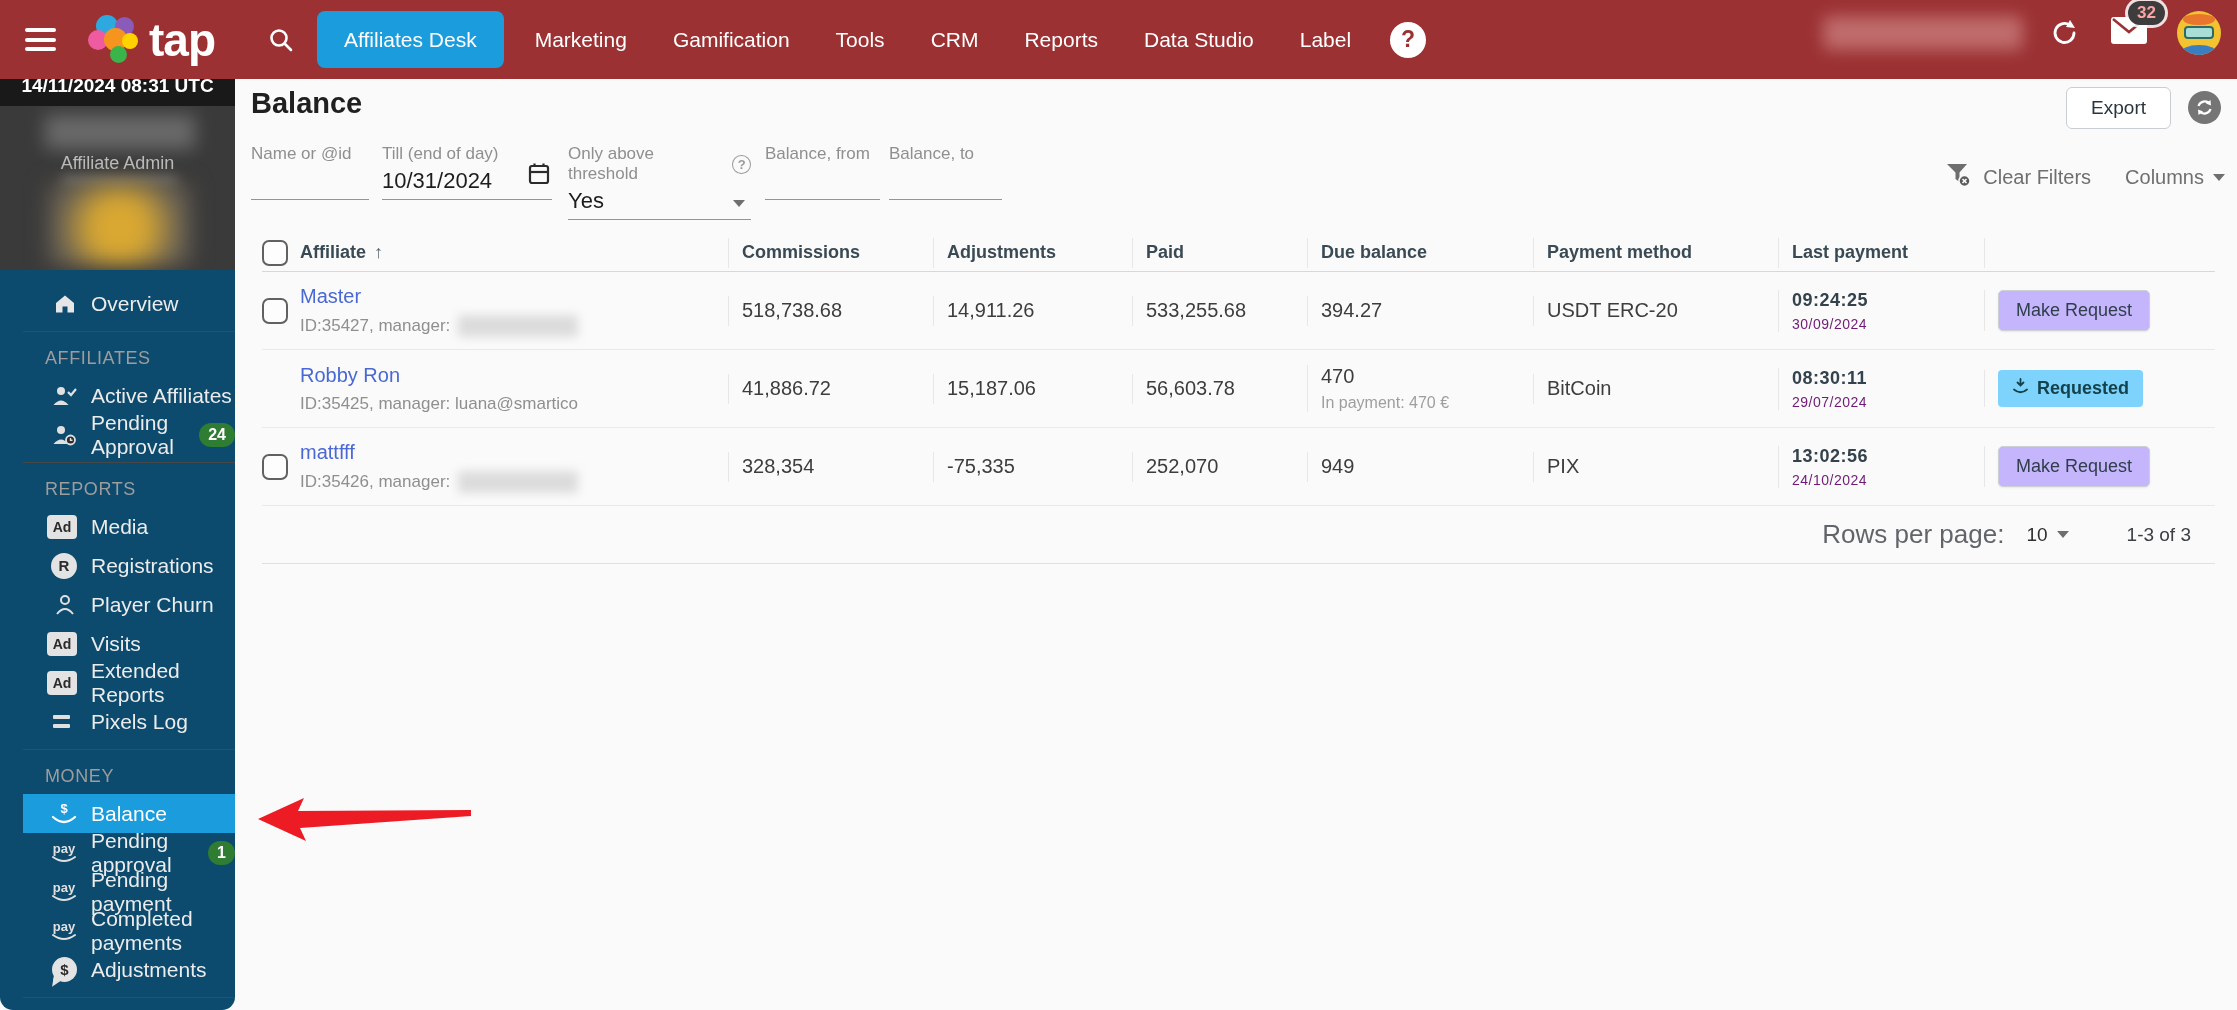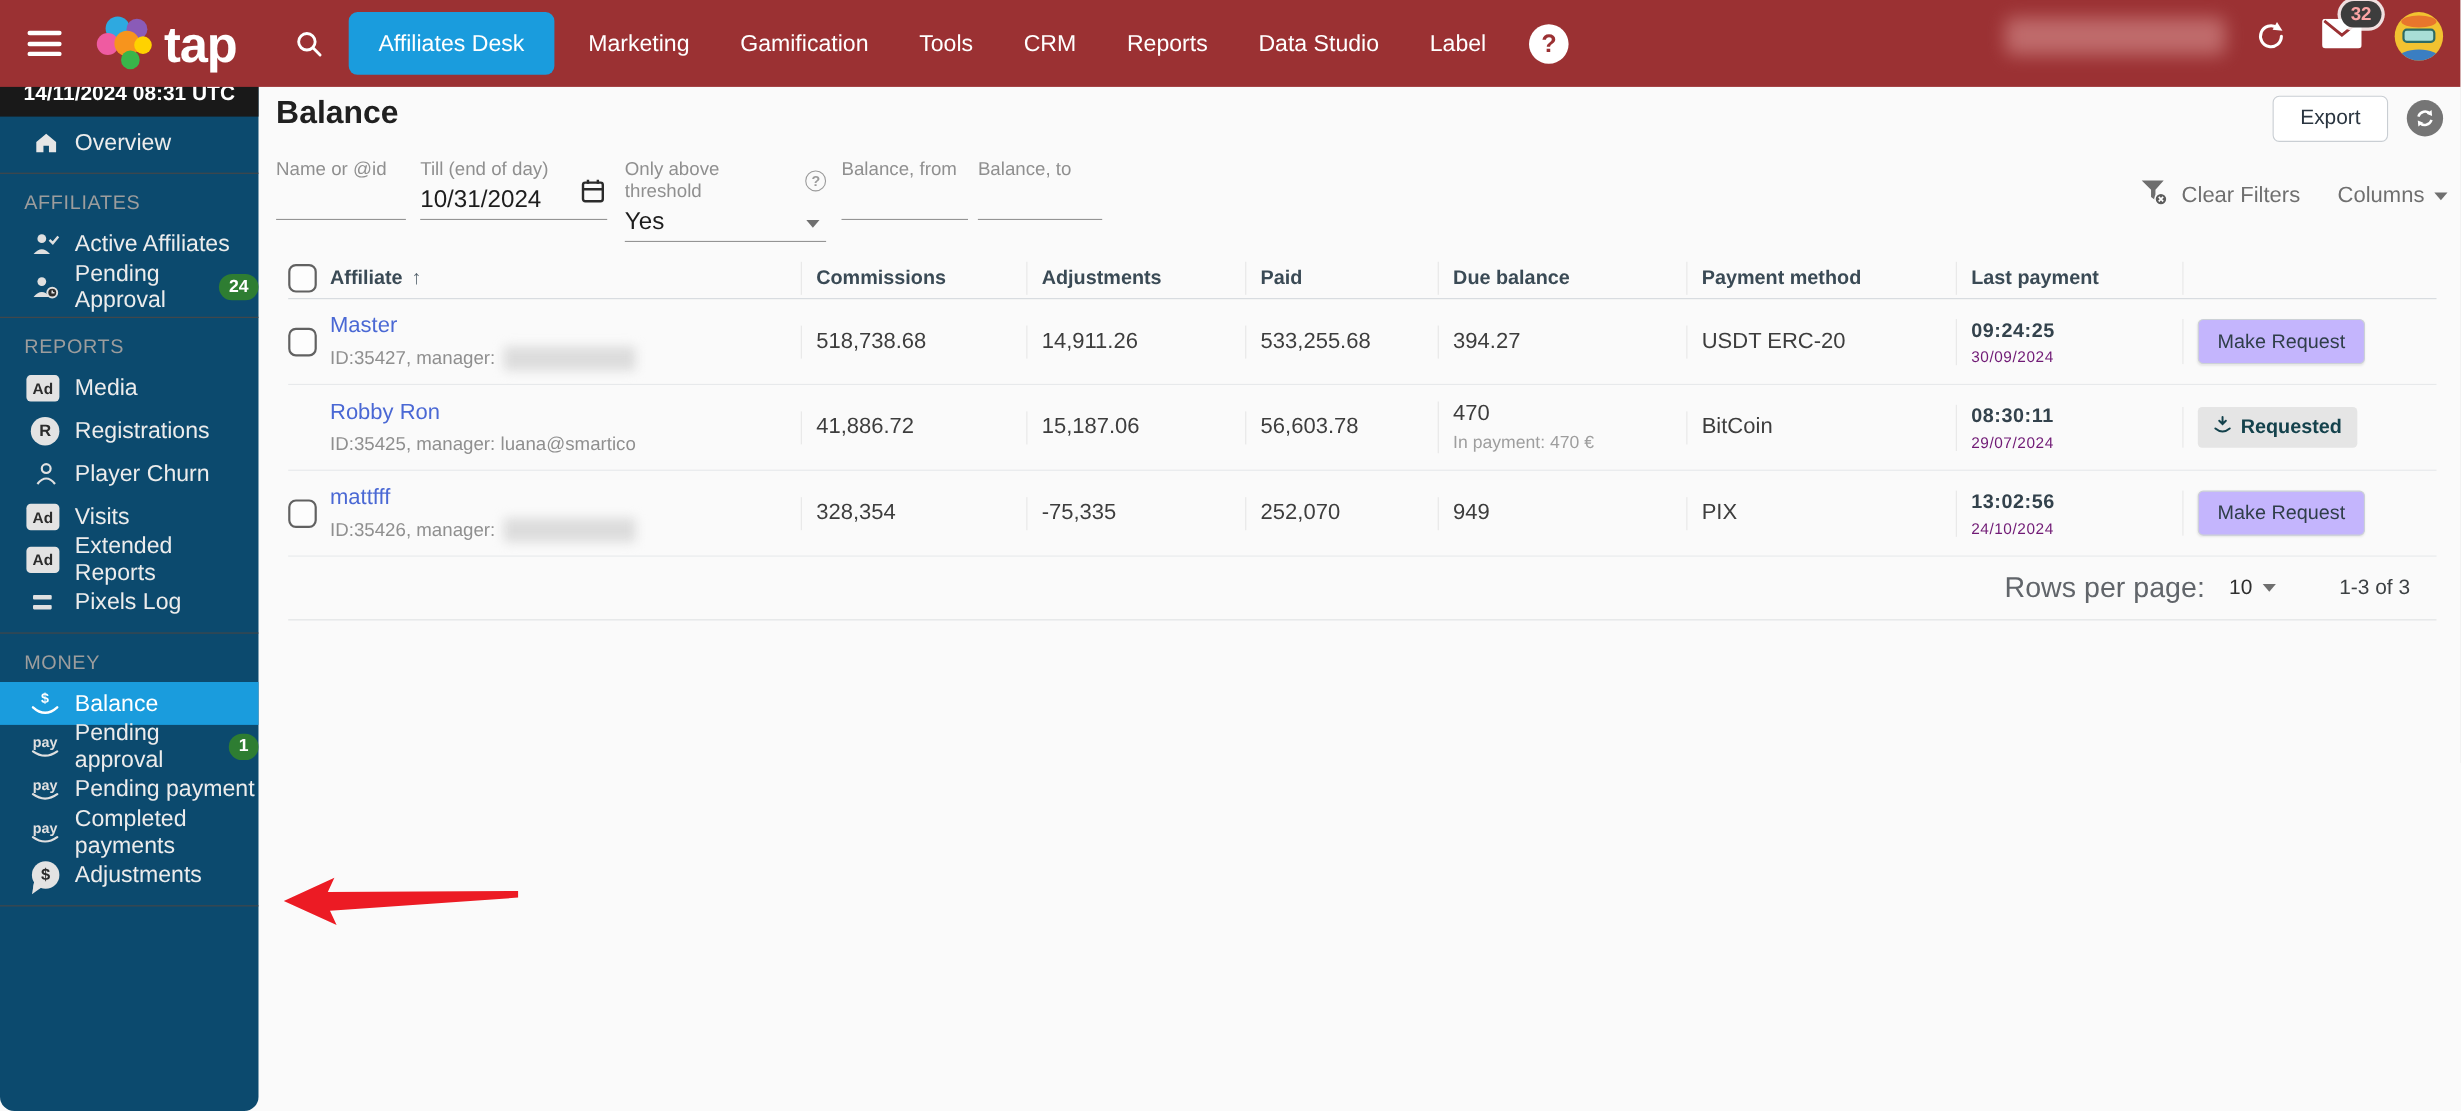--- a/index.html
+++ b/index.html
@@ -59,21 +59,21 @@
                    filter:blur(10px); }
   .s-item { height:39px; display:flex; align-items:center; padding-left:22px; font-size:21px;
             color:#ececec; cursor:pointer; }
   .s-item .ic { width:32px; display:flex; align-items:center; justify-content:flex-end; margin-right:14px; flex:none; }
   .s-item.active { background:#1a9cdd; color:#fff; }
   .s-divider { height:1px; background:#474747; margin:8px 0; }
   .s-sec { height:36px; display:flex; align-items:center; padding-left:22px; font-size:18px;
            color:#9d9d9d; letter-spacing:.6px; margin-top:6px; }
   .badge-pill { background:#2e7d32; color:#fff; font-size:16px; font-weight:700; border-radius:13px;
                 padding:2px 9px; margin-left:12px; line-height:20px; }
-  .nav-pad { padding-top:4px; }
+  .nav-pad { padding-top:14px;margin-left:23px; }
   .ic-adbox { width:30px; height:24px; background:#e3e3e3; color:#2b2b2b; border-radius:4px;
               font-size:14px; font-weight:700; display:flex; align-items:center; justify-content:center; }
   .ic-rcircle { width:26px; height:26px; background:#e3e3e3; color:#2b2b2b; border-radius:50%;
                 font-size:15px; font-weight:700; display:flex; align-items:center; justify-content:center; }
   .ic-bubble { position:relative; width:25px; height:25px; background:#e3e3e3; border-radius:50%;
                color:#2b2b2b; font-size:15px; font-weight:700; display:flex; align-items:center; justify-content:center; }
   .ic-bubble::after { content:""; position:absolute; left:1px; bottom:-6px; border:6px solid transparent;
                       border-top-color:#e3e3e3; border-left-color:#e3e3e3; transform:rotate(10deg); }
   .ic-eq { display:flex; flex-direction:column; gap:5px; }
   .ic-eq b { width:17px; height:4px; background:#e0e0e0; border-radius:1px; }
@@ -126,21 +126,21 @@
   .aff-meta { font-size:17px; color:#8f8f8f; margin-top:7px; display:flex; align-items:center; }
   .meta-blur { width:120px; height:22px; background:#dcdcdc; filter:blur(5px); margin-left:8px; border-radius:3px; }
   .num { font-size:20px; color:#3d3d3d; }
   .due-cell { flex-direction:column; align-items:flex-start; justify-content:center; }
   .due-sub { font-size:16px; color:#9e9e9e; margin-top:6px; }
   .lp-cell { flex-direction:column; align-items:flex-start; justify-content:center; }
   .lp-time { font-size:18px; font-weight:700; color:#33424c; letter-spacing:.5px; }
   .lp-date { font-size:14px; color:#701a75; letter-spacing:.5px; margin-top:5px; }
   .mk-btn { border:1px solid #ccd1d6; background:#c4b5fd; border-radius:5px; padding:9px 17px;
             font-size:18px; color:#2f3e49; box-shadow:0 1px 2px rgba(0,0,0,.08); cursor:pointer; }
-  .req-chip { display:inline-flex; gap:8px; background:#e5e5e5; border-radius:4px;
+  .req-chip { display:inline-flex; gap:8px; background:#7dd3fc; border-radius:4px;
               padding:8px 14px; font-size:18px; font-weight:700; color:#14424c; }
   .sort-arrow { font-size:18px; color:#55636d; margin-left:8px; font-weight:400; }
   .tfoot { height:58px; border-bottom:1px solid #dfe1e3; display:flex; align-items:center;
            justify-content:flex-end; padding-right:24px; margin-left:27px; width:1953px; }
   .rpp-label { font-size:26px; color:#61656a; }
   .rpp-value { font-size:19px; color:#2f2f2f; margin-left:22px; display:flex; align-items:center; gap:9px; cursor:pointer; }
   .range { font-size:19px; color:#3c4043; margin-left:58px; }
 
   .arrow-overlay { position:absolute; left:258px; top:797px; z-index:20; pointer-events:none; }
 </style>
@@ -201,20 +201,26 @@
       <div class="avatar">
         <div class="av-hair"></div>
           <div class="av-visor"></div>
           <div class="av-shirt"></div>
       </div>
     </div>
   </div>
 
   <div class="sidebar">
     <div class="ts-band">14/11/2024 08:31 UTC</div>
+    <div class="profile">
+      <div class="p-name-blur"></div>
+      <div class="p-role">Affiliate Admin</div>
+      <div class="p-sub-blur"></div>
+      <div class="p-avatar-blur"></div>
+    </div>
 
     <div class="nav-pad">
       <div class="s-item">
         <span class="ic">
           <svg width="24" height="24" viewBox="0 0 24 24">
               <path d="M3 11 L12 3.5 L21 11 V20.5 H14.5 V14.5 H9.5 V20.5 H3 Z" fill="#e6e6e6"></path>
             </svg>
         </span>
         <span>Overview</span>
       </div>

